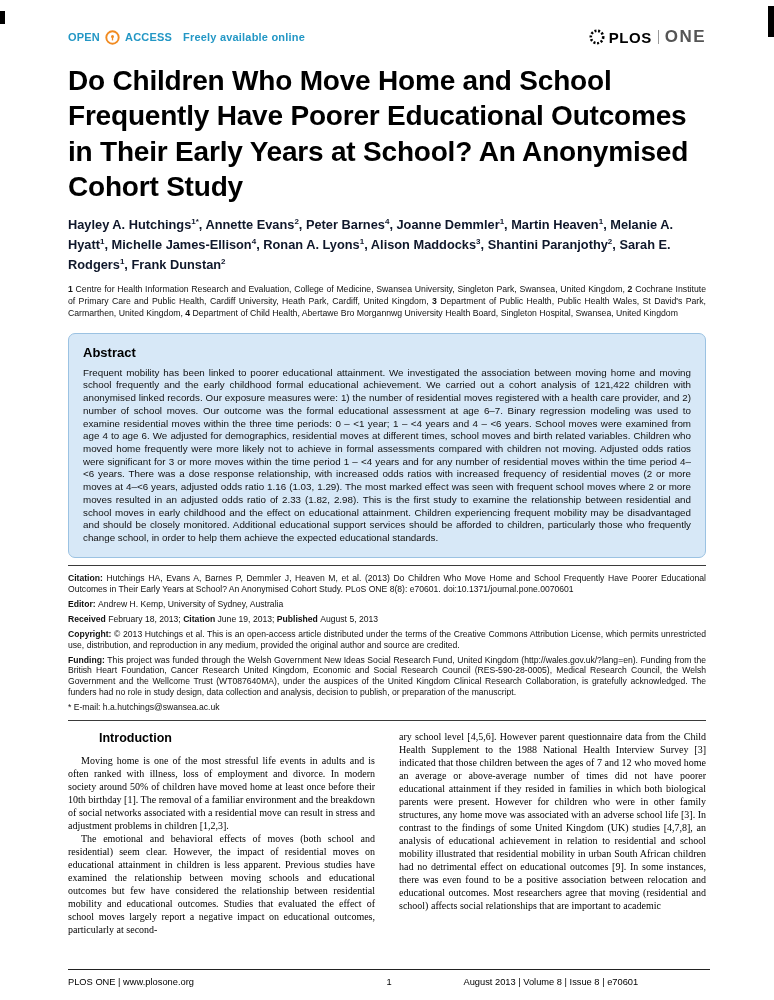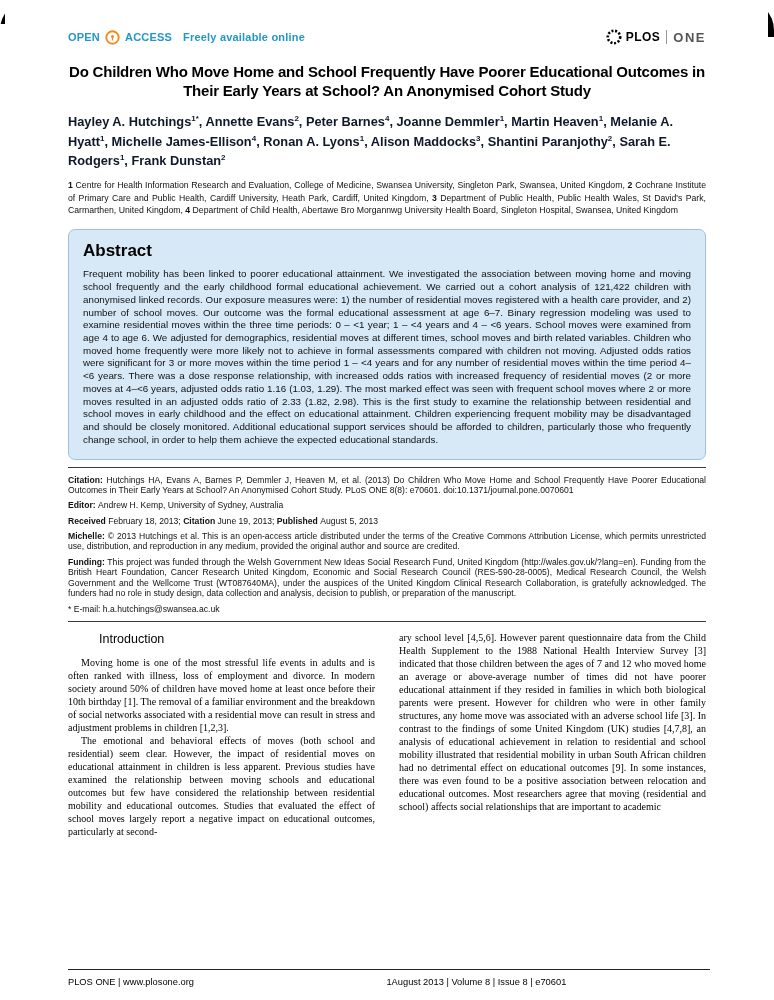--- a/index.html
+++ b/index.html
@@ -7,74 +7,73 @@
   .page {
     position: relative;
     width: 774px;
     height: 1000px;
     margin: 0 auto;
     background: #ffffff;
     padding: 26px 68px 0 68px;
     overflow: hidden;
     font-family: "Liberation Sans", sans-serif;
     color: #111;
-    border-radius: 30px;
   }
   .artifact { position: absolute; background: #000; }
   .artifact-left  { left: 0; top: 11px; width: 5px; height: 13px; }
   .artifact-right { right: 0; top: 6px; width: 6px; height: 31px; }
 
   .masthead { display: flex; justify-content: space-between; align-items: center; height: 22px; }
   .oa { display: flex; align-items: center; gap: 5px; color: var(--teal, #2397c5); font-weight: 700; font-size: 11px; letter-spacing: 0.2px; }
   .oa .freely { margin-left: 6px; }
   .oa-icon { display: inline-flex; align-items: center; }
   .plos { display: flex; align-items: center; }
   .plos-icon { display: inline-flex; align-items: center; margin-right: 3px; }
-  .plos-word { font-weight: 800; font-size: 12px; letter-spacing: 0.5px; color: #000; }
+  .plos-word { font-weight: 800; font-size: 15px; letter-spacing: 0.5px; color: #000; }
   .plos-divider { width: 1px; height: 14px; background: #999; margin: 0 6px; }
-  .plos-one { font-size: 13px; font-weight: 700; color: #555; letter-spacing: 1.5px; }
+  .plos-one { font-size: 17px; font-weight: 700; color: #555; letter-spacing: 1.5px; }
 
-  .title { margin-top: 15px; font-size: 15px; line-height: 1.26; font-weight: 700; color: #000; letter-spacing: -0.2px; text-align: center; }
+  .title { margin-top: 15px; font-size: 28px; line-height: 1.26; font-weight: 700; color: #000; letter-spacing: -0.2px; }
 
   .authors { margin-top: 11px; font-size: 12.8px; font-weight: 700; line-height: 1.55; color: #0f172a; }
   .authors sup { font-size: 8px; line-height: 0; vertical-align: super; }
 
   .affil { margin-top: 8px; font-size: 8.7px; line-height: 1.42; text-align: justify; color: #111; }
 
   .abstract {
     margin-top: 13px;
     background: var(--abstract_bg, #d7e8f7);
     border: 1px solid var(--abstract_border, #9bc2e2);
     border-radius: 7px;
     padding: 11px 14px 12px 14px;
   }
-  .abstract h2 { font-size: 17px; font-weight: 700; margin-bottom: 7px; color: #000; }
+  .abstract h2 { font-size: 13px; font-weight: 700; margin-bottom: 7px; color: #000; }
   .abstract p { font-size: 9.8px; line-height: 1.3; text-align: justify; }
 
   .rule { border: 0; border-top: 1px solid #3a3a3a; margin: 7px 0; }
 
   .meta p { font-size: 8.6px; line-height: 1.24; margin-bottom: 4.5px; text-align: justify; }
   .meta p:last-child { margin-bottom: 0; }
   .meta b { font-weight: 700; }
 
   .body-cols { margin-top: 9px; display: flex; gap: 24px; font-family: "Liberation Serif", serif; }
   .col { flex: 1; min-width: 0; font-size: 10px; line-height: 1.3; text-align: justify; color: #000; }
-  .intro-heading { font-family: "Liberation Sans", sans-serif; font-size: 12.5px; font-weight: 400; margin-bottom: 8px; padding-left: 31px; }
+  .intro-heading { font-family: "Liberation Sans", sans-serif; font-size: 12.5px; font-weight: 700; margin-bottom: 8px; padding-left: 31px; }
   .col p { text-indent: 13px; margin: 0; }
   .col p.noindent { text-indent: 0; }
 
   .footer {
     position: absolute; left: 68px; right: 64px; bottom: 13px;
     display: flex; align-items: baseline;
     border-top: 1px solid #222; padding-top: 7px;
     font-size: 9.3px; color: #000;
   }
   .f-left { flex: 1; text-align: left; }
   .f-page { flex: 0 0 auto; }
-  .f-right { flex: 1; text-align: left; }
+  .f-right { flex: 1; text-align: center; }
 </style>
 </head>
 <body>
 
 <div class="page">
 
   <div class="artifact artifact-left"></div>
   <div class="artifact artifact-right"></div>
 
   <div class="masthead">
@@ -112,21 +111,21 @@
     <h2>Abstract</h2>
     <p>Frequent mobility has been linked to poorer educational attainment. We investigated the association between moving home and moving school frequently and the early childhood formal educational achievement. We carried out a cohort analysis of 121,422 children with anonymised linked records. Our exposure measures were: 1) the number of residential moves registered with a health care provider, and 2) number of school moves. Our outcome was the formal educational assessment at age 6–7. Binary regression modeling was used to examine residential moves within the three time periods: 0 – &lt;1 year; 1 – &lt;4 years and 4 – &lt;6 years. School moves were examined from age 4 to age 6. We adjusted for demographics, residential moves at different times, school moves and birth related variables. Children who moved home frequently were more likely not to achieve in formal assessments compared with children not moving. Adjusted odds ratios were significant for 3 or more moves within the time period 1 – &lt;4 years and for any number of residential moves within the time period 4– &lt;6 years. There was a dose response relationship, with increased odds ratios with increased frequency of residential moves (2 or more moves at 4–&lt;6 years, adjusted odds ratio 1.16 (1.03, 1.29). The most marked effect was seen with frequent school moves where 2 or more moves resulted in an adjusted odds ratio of 2.33 (1.82, 2.98). This is the first study to examine the relationship between residential and school moves in early childhood and the effect on educational attainment. Children experiencing frequent mobility may be disadvantaged and should be closely monitored. Additional educational support services should be afforded to children, particularly those who frequently change school, in order to help them achieve the expected educational standards.</p>
   </section>
 
   <hr class="rule">
 
   <div class="meta">
       <p><b>Citation: </b>Hutchings HA, Evans A, Barnes P, Demmler J, Heaven M, et al. (2013) Do Children Who Move Home and School Frequently Have Poorer Educational Outcomes in Their Early Years at School? An Anonymised Cohort Study. PLoS ONE 8(8): e70601. doi:10.1371/journal.pone.0070601</p>
       <p><b>Editor: </b>Andrew H. Kemp, University of Sydney, Australia</p>
       <p><b>Received </b>February 18, 2013; <b>Citation </b>June 19, 2013; <b>Published </b>August 5, 2013</p>
-      <p><b>Michelle: </b>© 2013 Hutchings et al. This is an open-access article distributed under the terms of the Creative Commons Attribution License, which permits unrestricted use, distribution, and reproduction in any medium, provided the original author and source are credited.</p>
+      <p><b>Copyright: </b>© 2013 Hutchings et al. This is an open-access article distributed under the terms of the Creative Commons Attribution License, which permits unrestricted use, distribution, and reproduction in any medium, provided the original author and source are credited.</p>
       <p><b>Funding: </b>This project was funded through the Welsh Government New Ideas Social Research Fund, United Kingdom (http://wales.gov.uk/?lang=en). Funding from the British Heart Foundation, Cancer Research United Kingdom, Economic and Social Research Council (RES-590-28-0005), Medical Research Council, the Welsh Government and the Wellcome Trust (WT087640MA), under the auspices of the United Kingdom Clinical Research Collaboration, is gratefully acknowledged. The funders had no role in study design, data collection and analysis, decision to publish, or preparation of the manuscript.</p>
       <p>* E-mail: h.a.hutchings@swansea.ac.uk</p>
     </div>
 
   <hr class="rule">
 
   <div class="body-cols">
     <div class="col">
       <h3 class="intro-heading">Introduction</h3>
       <div>

